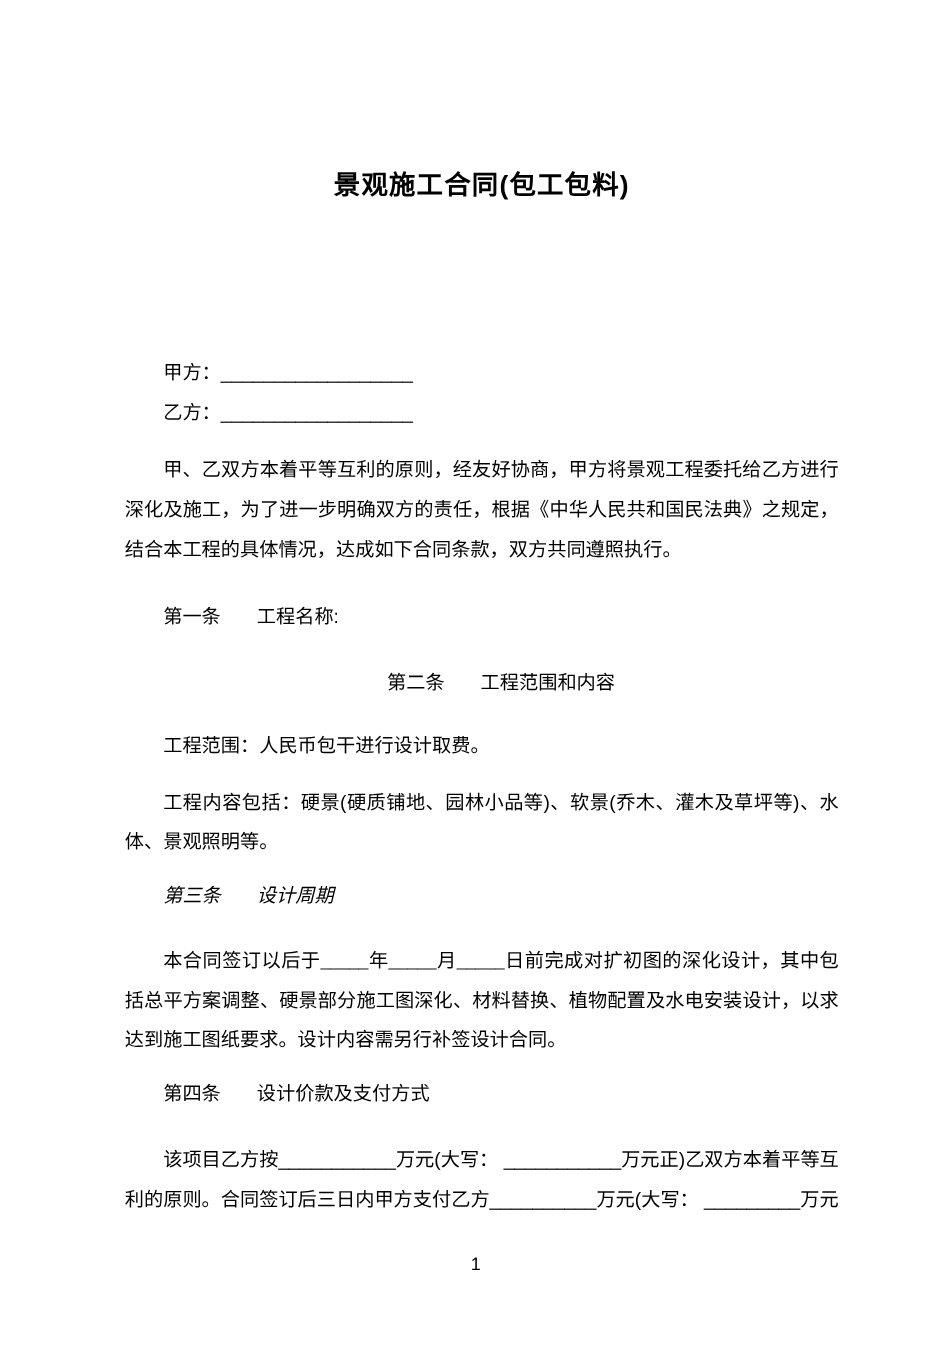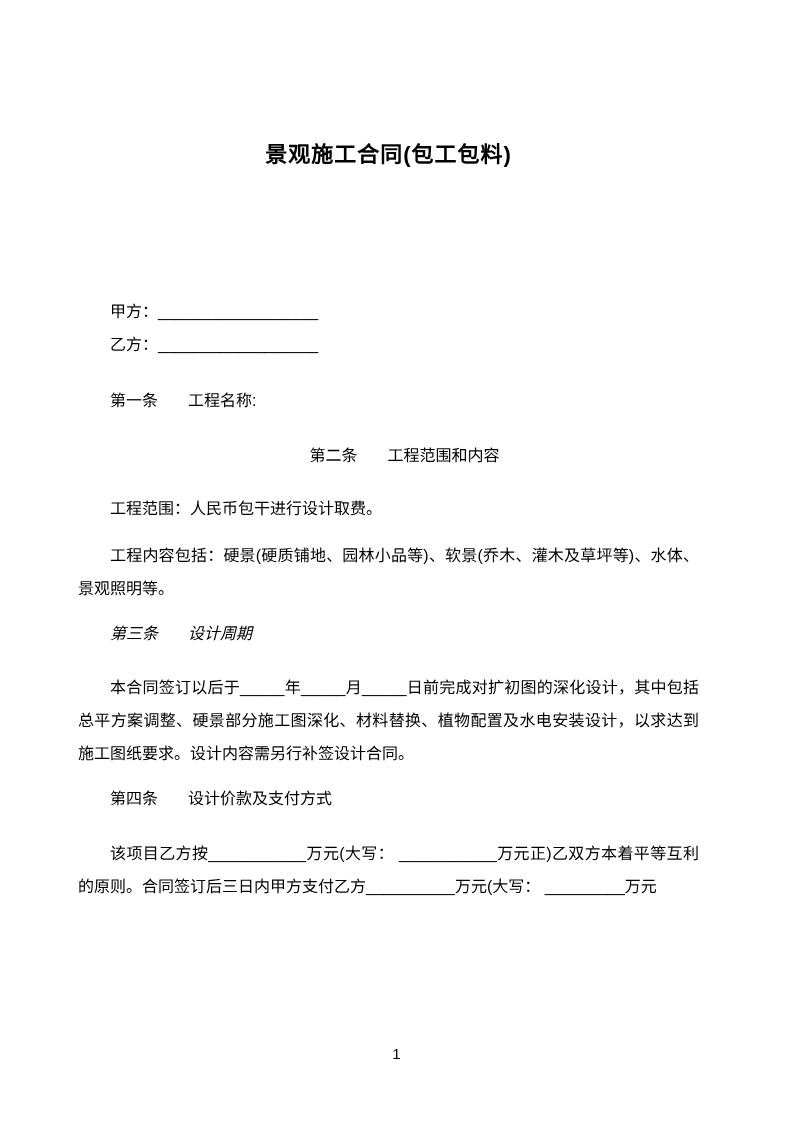--- a/index.html
+++ b/index.html
@@ -10,21 +10,21 @@
   .page {
     position: relative;
     width: 793px;
     height: 1122px;
     margin: 0 auto;
     background: #ffffff;
     color: #000000;
     font-family: "Liberation Sans", "DejaVu Sans", sans-serif;
     font-size: 16px;
     box-sizing: border-box;
-    padding: 140px 94px 0 78px;
+    padding: 140px 94px 0 104px;
     overflow: hidden;
   }
   .doc-title {
     margin: 0;
     font-size: 22px;
     font-weight: bold;
     line-height: 30px;
     text-align: center;
     letter-spacing: 1px;
   }
@@ -47,21 +47,21 @@
     white-space: nowrap;
   }
   .b-party-a { margin-top: 125px; }
   .b-party-b { }
   .b-intro   { margin-top: 15px; }
   .b-c1      { margin-top: 23px; }
   .b-c2      { margin-top: 22px; text-align: center; }
   .b-scope   { margin-top: 20px; }
   .b-content { margin-top: 14px; }
   .b-c3      { margin-top: 12px; font-style: italic; }
-  .b-design  { margin-top: 21px; }
+  .b-design  { margin-top: 21px; font-family: Liberation Serif, serif; }
   .b-c4      { margin-top: 12px; }
   .b-payment { margin-top: 22px; }
   .page-number {
     position: absolute;
     left: 0;
     right: 0;
     top: 1044px;
     text-align: center;
     font-size: 15px;
     line-height: 20px;
@@ -71,20 +71,21 @@
 <body>
 
 <div class="page">
 
   <h1 class="doc-title">景观施工合同(包工包料)</h1>
 
   <p class="line b-party-a"><span>甲方：</span><span class="blank-underline">__________________</span></p>
 
   <p class="line b-party-b"><span>乙方：</span><span class="blank-underline">__________________</span></p>
 
+  <p class="para b-intro">甲、乙双方本着平等互利的原则，经友好协商，甲方将景观工程委托给乙方进行深化及施工，为了进一步明确双方的责任，根据《中华人民共和国民法典》之规定，结合本工程的具体情况，达成如下合同条款，双方共同遵照执行。</p>
 
   <p class="line b-c1"><span>第一条</span><span class="clause-title-gap">工程名称:</span></p>
 
   <p class="line b-c2"><span>第二条</span><span class="clause-title-gap">工程范围和内容</span></p>
 
   <p class="para b-scope">工程范围：人民币包干进行设计取费。</p>
 
   <p class="para b-content">工程内容包括：硬景(硬质铺地、园林小品等)、软景(乔木、灌木及草坪等)、水体、景观照明等。</p>
 
   <p class="line b-c3"><span>第三条</span><span class="clause-title-gap">设计周期</span></p>

